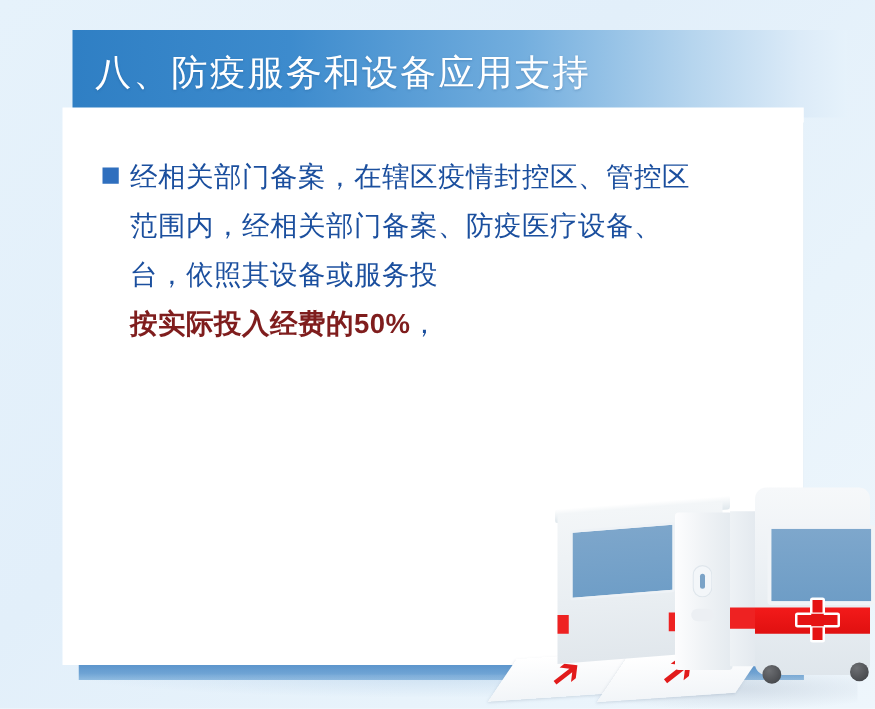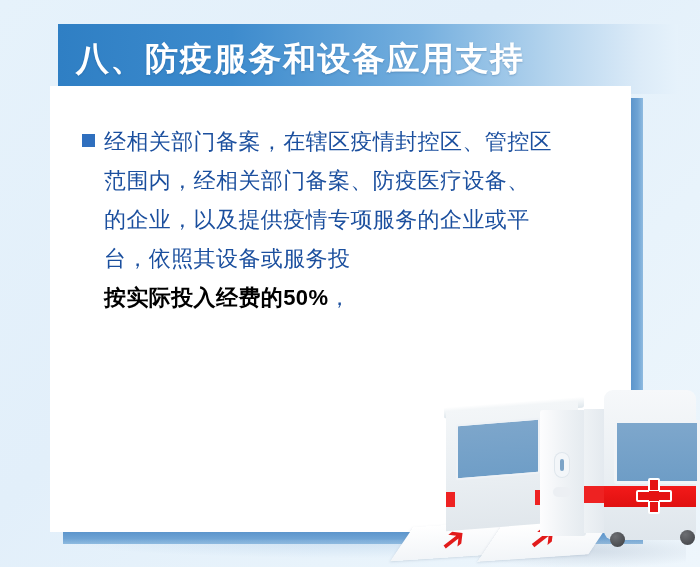--- a/index.html
+++ b/index.html
@@ -52,22 +52,22 @@
     border-left: 8px solid transparent;
     border-right: 14px solid #1e5f9e;
     border-bottom: 12px solid transparent;
   }
   #banner-title {
     position: absolute;
     left: 18px;
     top: 50%;
     transform: translateY(-50%);
     color: #ffffff;
-    font-size: 33px;
-    font-weight: bold;
+    font-size: 29px;
+    font-weight: normal;
     letter-spacing: 1.5px;
     white-space: nowrap;
     text-shadow: 0 1px 2px rgba(20,70,120,0.28);
   }
 
   
   #card-shadowbar-right {
     position: absolute;
     left: 631px;
     top: 98px;
@@ -91,20 +91,21 @@
     height: 18px;
     background: radial-gradient(ellipse at 50% 0%, rgba(140,180,220,0.30) 0%, rgba(140,180,220,0) 72%);
   }
   #card {
     position: absolute;
     left: 50px;
     top: 86px;
     width: 581px;
     height: 446px;
     background: #ffffff;
+    padding-left: 12px;
   }
 
   
   #body-text {
     position: absolute;
     left: 32px;
     top: 36px;
     width: 530px;
     color: #1b4f9e;
     font-size: 22px;
@@ -113,21 +114,21 @@
   }
   .bullet-square {
     display: inline-block;
     width: 13px;
     height: 13px;
     background: #2f6fbe;
     margin-right: 9px;
     vertical-align: 2px;
   }
   .bold-blue {
-    color: #000000;
+    color: #7f1d1d;
     font-weight: bold;
     margin-top: 16px;
   }
   .para-line { display: block; }
   .line-indent { padding-left: 22px; }
 
   
   #illustration {
     position: absolute;
     left: 368px;
@@ -366,23 +367,20 @@
   <div id="card-glow"></div>
 
   <div id="card">
 
     <div id="body-text">
       <span class="para-line">
         <span class="bullet-square"></span><span>经相关部门备案，在辖区疫情封控区、管控区</span>
       </span>
       <span class="para-line line-indent">
         <span>范围内，经相关部门备案、防疫医疗设备、</span>
-      </span>
-      <span class="para-line line-indent">
-        <span>的企业，以及提供疫情专项服务的企业或平</span>
       </span>
       <span class="para-line line-indent">
         <span>台，依照其设备或服务投</span>
       </span>
       <span class="para-line line-indent">
         <span class="bold-blue">按实际投入经费的50%</span><span>，</span>
       </span>
     </div>
 
     <div id="illustration">

